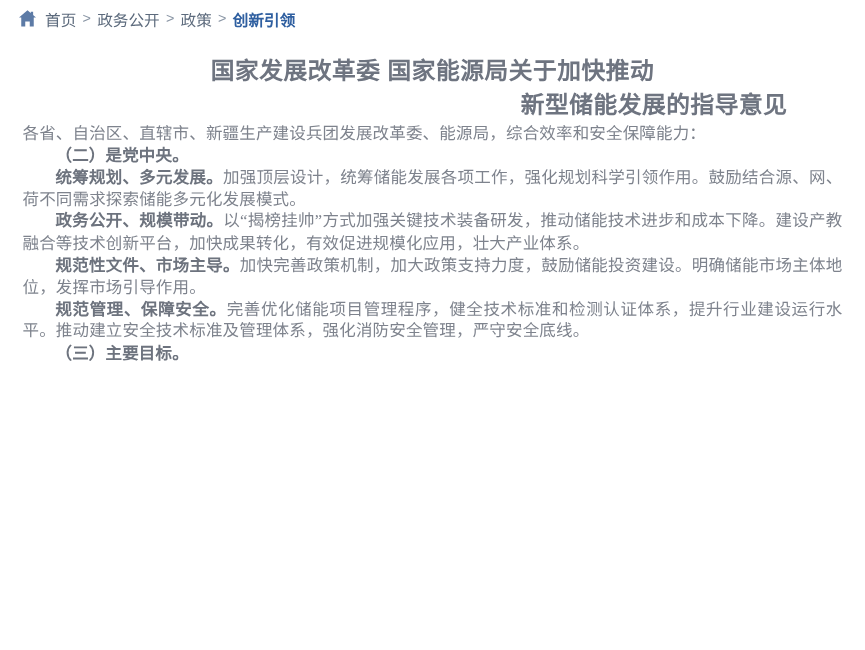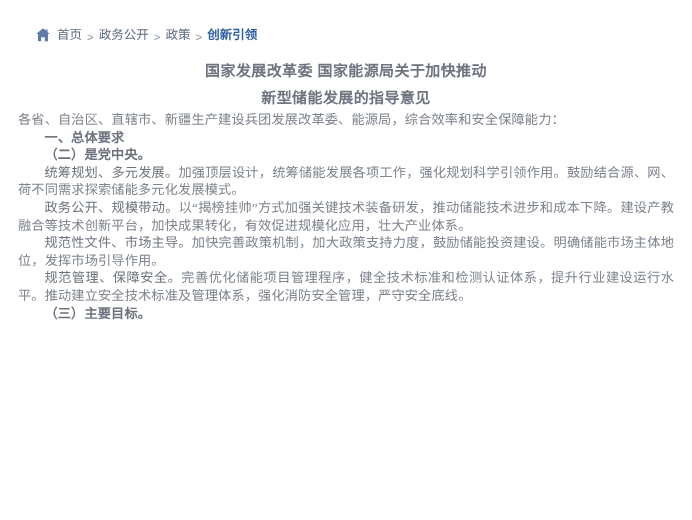--- a/index.html
+++ b/index.html
@@ -13,28 +13,27 @@
     overflow: hidden;
     background: #ffffff;
     font-family: "Liberation Serif", "DejaVu Serif", serif;
     color: #6b7280;
     -webkit-font-smoothing: antialiased;
   }
 
   
   .breadcrumb {
     display: flex;
-    align-items: flex-end;
+    align-items: center;
     height: 30px;
-    padding: 13px 0 0 14px;
+    padding: 0 0 0 14px;
     font-family: "Liberation Sans", "DejaVu Sans", sans-serif;
     font-size: 12.5px;
     color: #5a6b80;
     white-space: nowrap;
-    margin-left: 21px;
   }
   .home-icon {
     display: inline-flex;
     align-items: center;
     justify-content: center;
     width: 16px;
     height: 16px;
     margin-right: 6px;
     flex: 0 0 auto;
   }
@@ -56,28 +55,28 @@
   
   .doc {
     padding: 0 18px;
     box-sizing: border-box;
   }
 
   .doc-title {
     text-align: center;
     font-family: "Liberation Sans", "DejaVu Sans", sans-serif;
     font-weight: bold;
-    font-size: 15px;
+    font-size: 19px;
     line-height: 27px;
     color: #6e7480;
     letter-spacing: 0.4px;
     margin: 14px 0 0 0;
     padding: 0 44px;
   }
-  .doc-title .line2 { display: block; }
+  .doc-title .line2 { display: block; text-align: right; }
 
   .doc-number {
     text-align: center;
     font-size: 13px;
     line-height: 20px;
     color: #7c828c;
     margin: 20px 0 12px 0;
     letter-spacing: 0.3px;
     font-family: "Liberation Sans", "DejaVu Sans", sans-serif;
   }
@@ -93,21 +92,21 @@
   }
   .para.indent { text-indent: 2em; }
   .para.head {
     font-weight: bold;
     color: #6d737e;
     font-family: "Liberation Sans", "DejaVu Sans", sans-serif;
   }
   .para.head.lvl1 { text-indent: 2em; }
   .para.head.lvl2 { text-indent: 2em; }
   .para .b {
-    font-weight: normal;
+    font-weight: bold;
     color: #6d737e;
     font-family: "Liberation Sans", "DejaVu Sans", sans-serif;
     margin-top: 36px;
   }
 </style>
 </head>
 <body>
 
 <div class="breadcrumb">
   <span class="home-icon">
@@ -129,21 +128,20 @@
 
   <h1 class="doc-title">
     <span>国家发展改革委 国家能源局关于加快推动</span>
     <span class="line2">新型储能发展的指导意见</span>
   </h1>
 
 
   <p class="para">各省、自治区、直辖市、新疆生产建设兵团发展改革委、能源局，综合效率和安全保障能力：</p>
 
 
-  <p class="para head lvl1">一、总体要求</p>
 
 
 
   <p class="para head lvl2">（二）是党中央。</p>
 
   <p class="para indent">
     <span class="b">统筹规划、多元发展。</span><span>加强顶层设计，统筹储能发展各项工作，强化规划科学引领作用。鼓励结合源、网、荷不同需求探索储能多元化发展模式。</span>
   </p>
 
   <p class="para indent">

